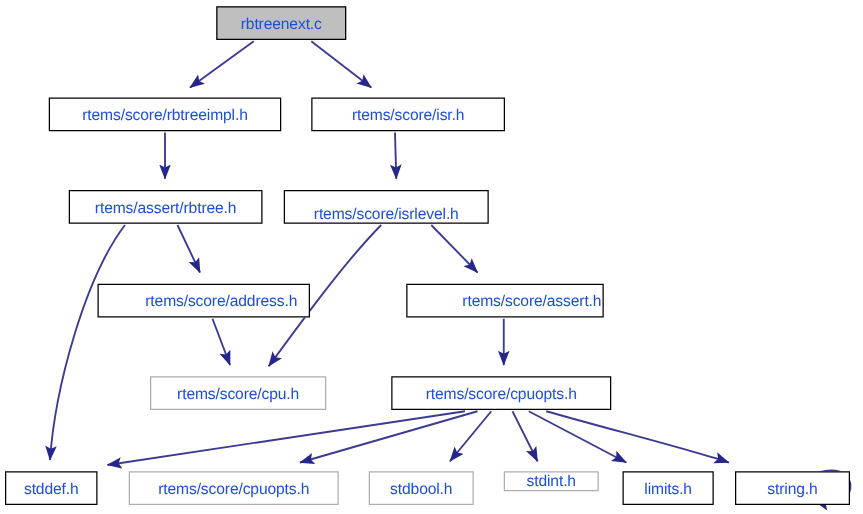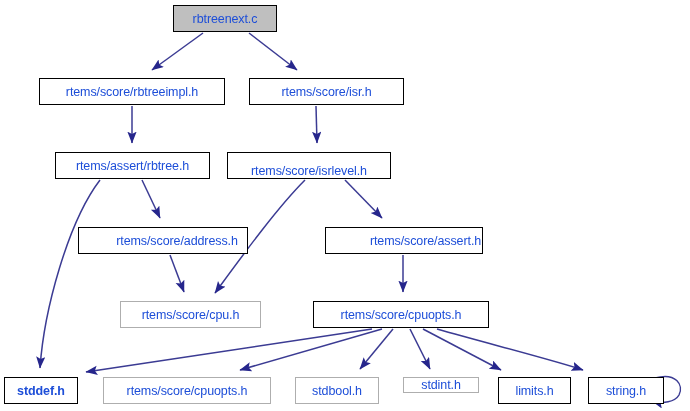--- a/index.html
+++ b/index.html
@@ -118,37 +118,37 @@
   </div>
 
   <div class="node" style="left:120px; top:301px; width:141px; height:27px;">
     <span>rtems/score/cpu.h</span>
   </div>
 
   <div class="node strong" style="left:313px; top:301px; width:176px; height:27px;">
     <span>rtems/score/cpuopts.h</span>
   </div>
 
-  <div class="node strong" style="left:4px; top:377px; width:74px; height:27px;font-weight:bold;">
+  <div class="node strong" style="left:4px; top:377px; width:74px; height:27px;">
     <span>stddef.h</span>
   </div>
 
   <div class="node" style="left:103px; top:377px; width:168px; height:27px;">
     <span>rtems/score/cpuopts.h</span>
   </div>
 
   <div class="node" style="left:295px; top:377px; width:84px; height:27px;">
     <span>stdbool.h</span>
   </div>
 
   <div class="node" style="left:403px; top:377px; width:76px; height:16px;">
     <span>stdint.h</span>
   </div>
 
   <div class="node strong" style="left:498px; top:377px; width:73px; height:27px;">
     <span>limits.h</span>
   </div>
 
-  <div class="node strong" style="left:588px; top:377px; width:76px; height:27px;">
+  <div class="node strong" style="left:588px; top:377px; width:92px; height:27px;">
     <span>string.h</span>
   </div>
 
 </div>
 
 </body></html>

